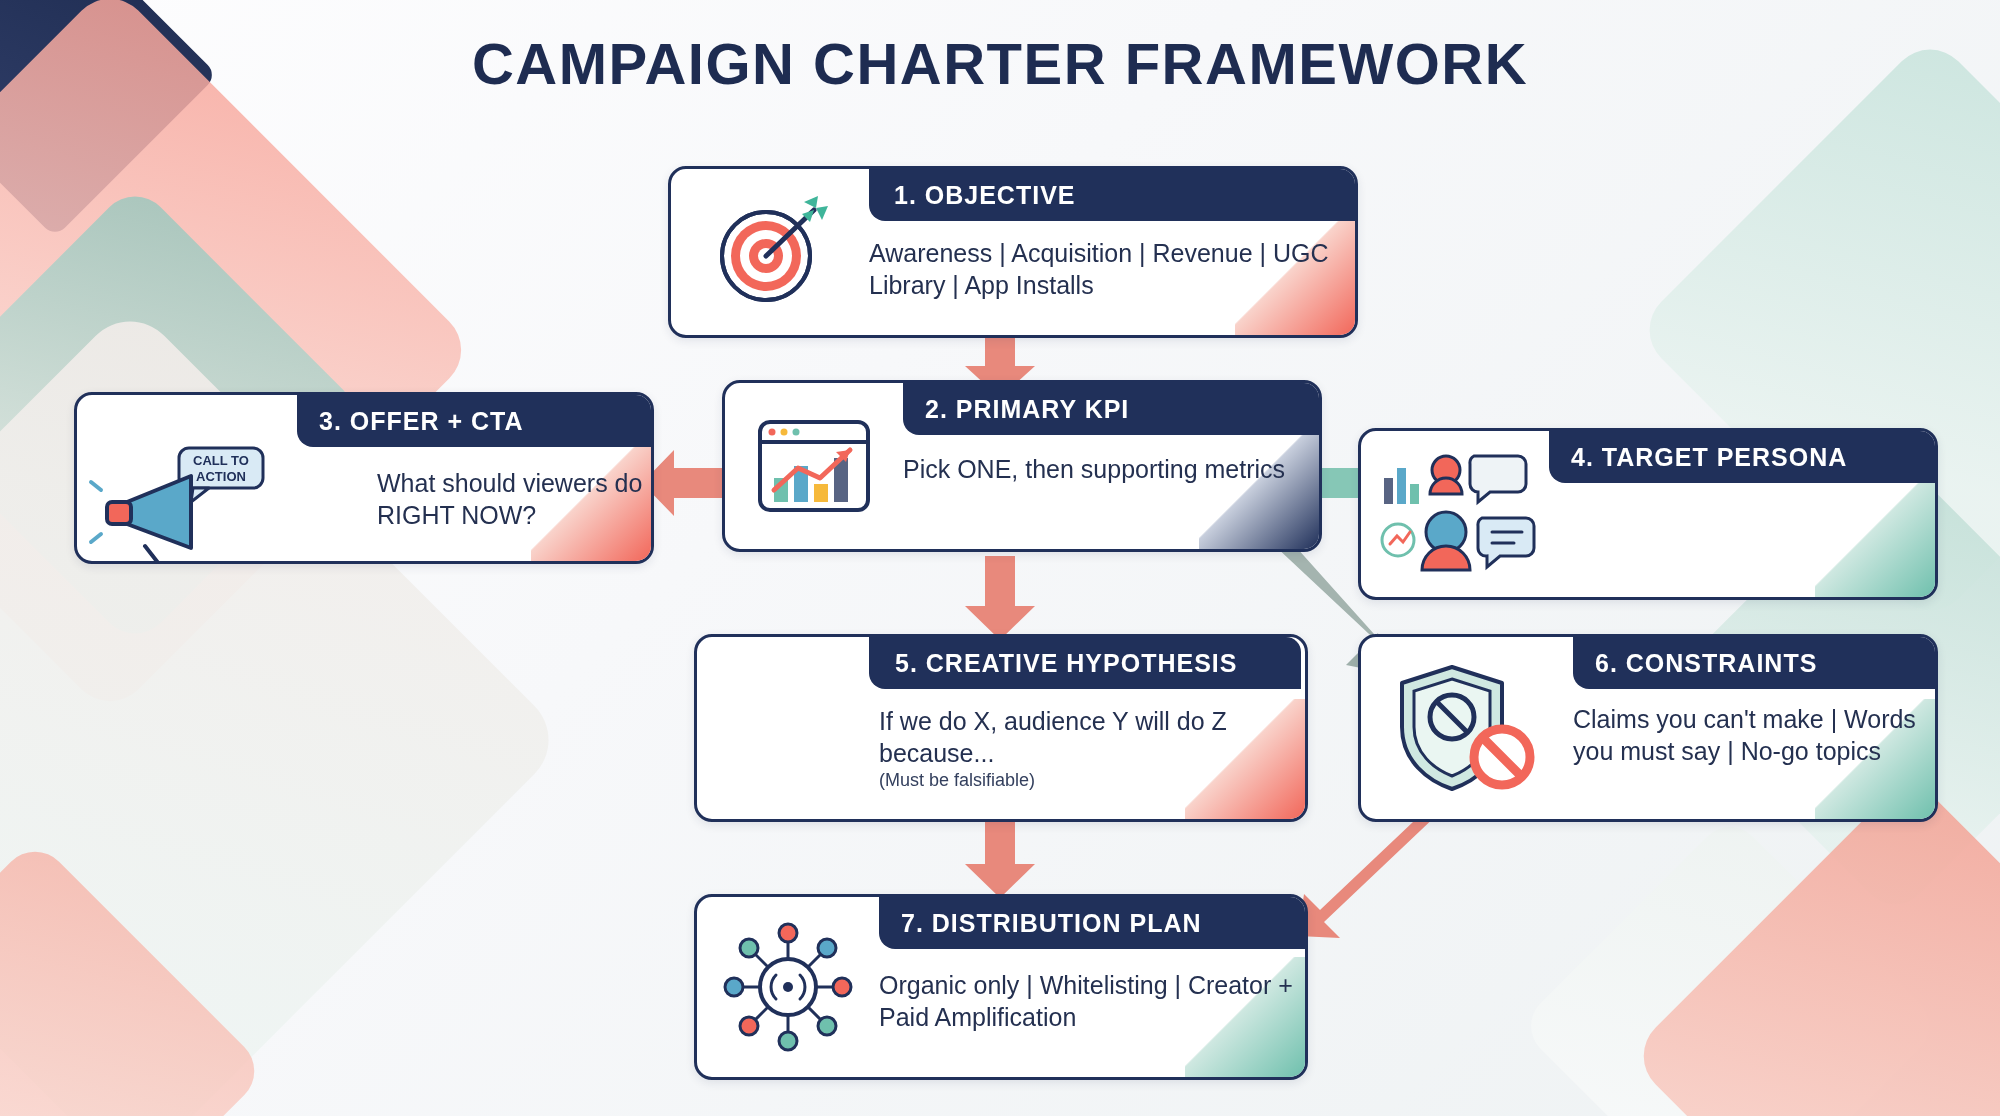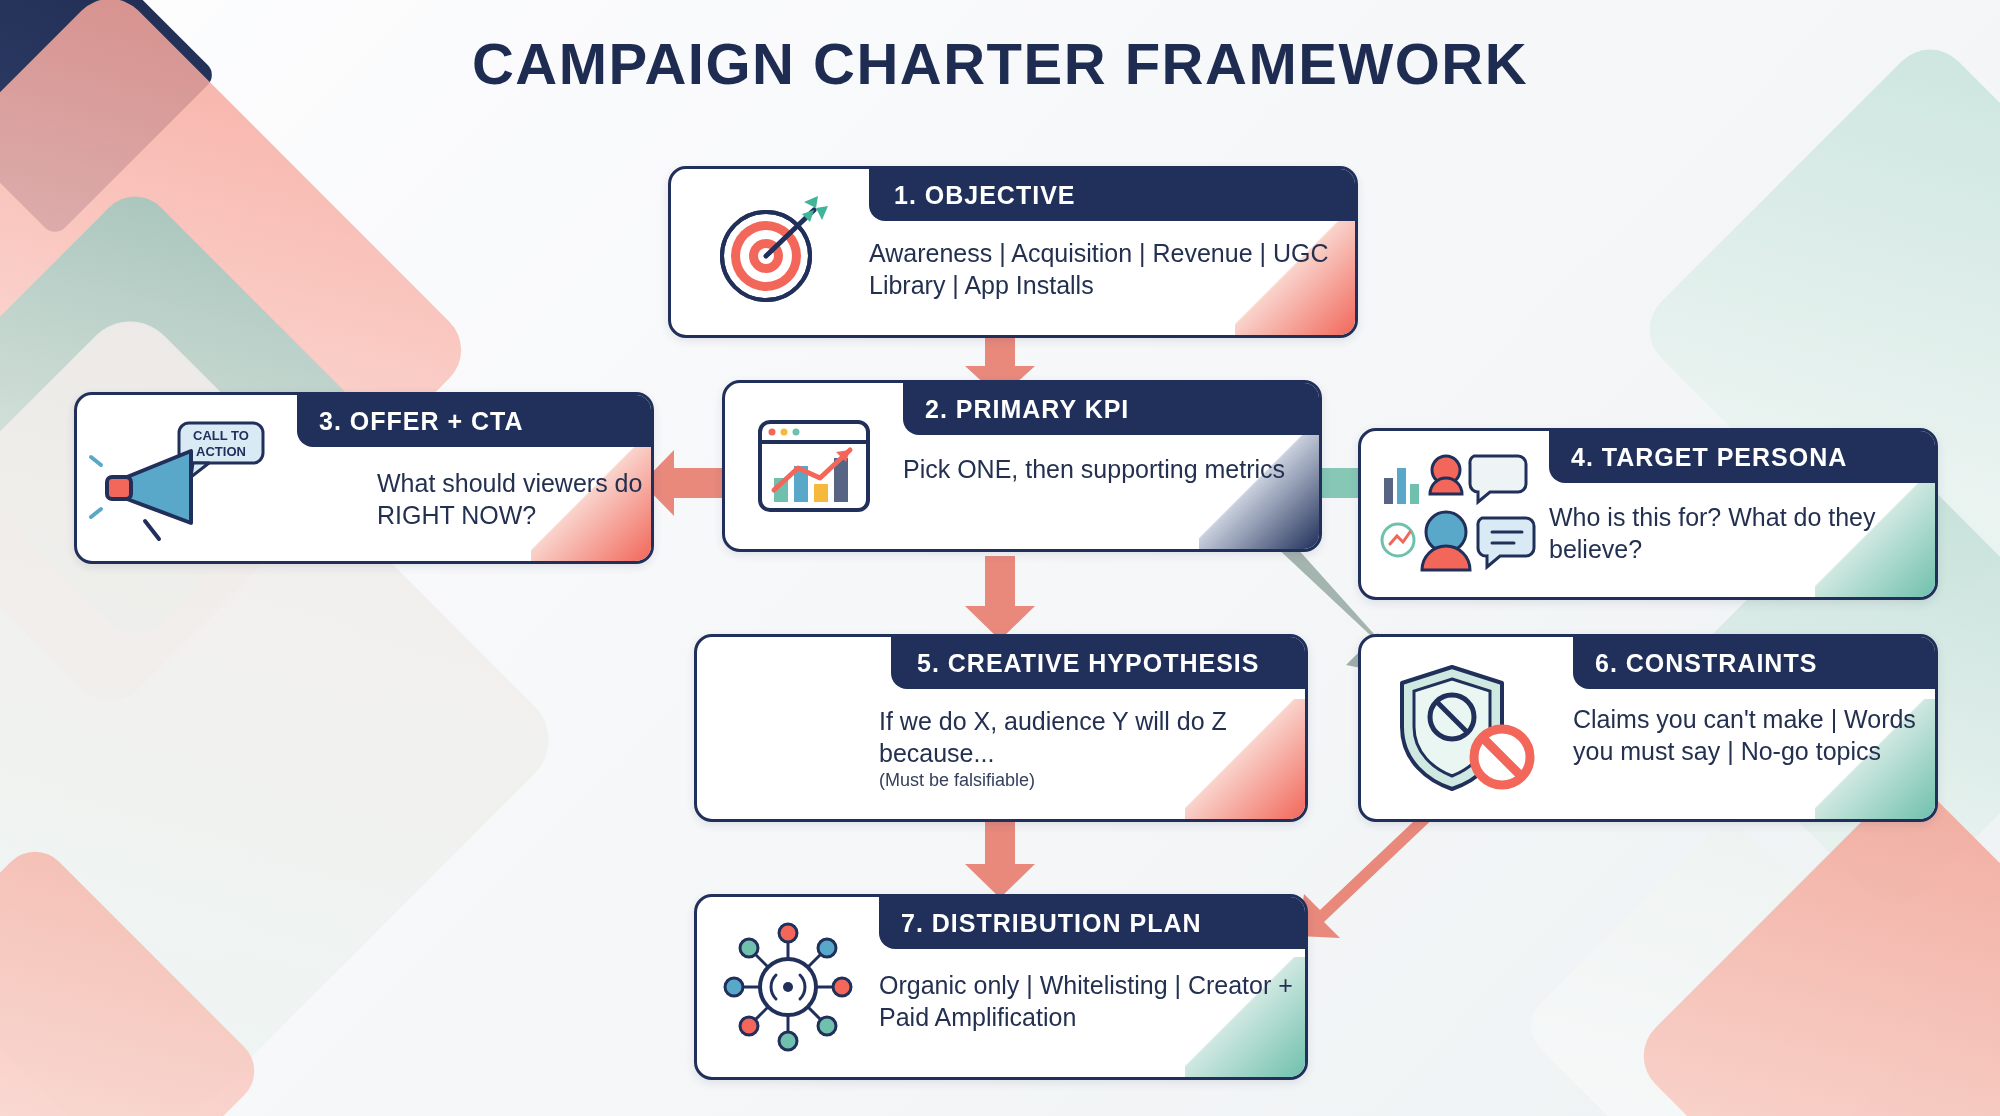--- a/index.html
+++ b/index.html
@@ -178,30 +178,30 @@
   #card-objective .icon-slot { width: 198px; height: 166px; }
   #card-objective .card-body { left: 198px; top: 68px; width: 470px; }
 
   #card-kpi { left: 722px; top: 380px; width: 600px; height: 172px; }
   #card-kpi .card-header { left: 178px; width: 422px; height: 52px; border-top-right-radius: 15px; }
   #card-kpi .icon-slot { width: 178px; height: 166px; }
   #card-kpi .card-body { left: 178px; top: 70px; width: 400px; }
 
   #card-offer { left: 74px; top: 392px; width: 580px; height: 172px; }
   #card-offer .card-header { left: 220px; width: 360px; height: 52px; border-top-right-radius: 15px; }
-  #card-offer .icon-slot { width: 220px; height: 166px; }
+  #card-offer .icon-slot { width: 220px; height: 166px; margin-top: 25px; }
   #card-offer .card-body { left: 300px; top: 72px; width: 280px; }
 
   #card-persona { left: 1358px; top: 392px; width: 580px; height: 172px; margin-top: 36px; }
   #card-persona .card-header { left: 188px; width: 392px; height: 52px; border-top-right-radius: 15px; }
   #card-persona .icon-slot { width: 188px; height: 166px; }
   #card-persona .card-body { left: 188px; top: 70px; width: 380px; }
 
   #card-hypothesis { left: 694px; top: 634px; width: 614px; height: 188px; }
-  #card-hypothesis .card-header { left: 194px; width: 432px; height: 52px; border-top-right-radius: 15px; padding-left: 26px; }
+  #card-hypothesis .card-header { left: 172px; width: 432px; height: 52px; border-top-right-radius: 15px; padding-left: 26px; }
   #card-hypothesis .icon-slot { width: 182px; height: 182px; }
   #card-hypothesis .card-body { left: 182px; top: 68px; width: 420px; }
 
   #card-constraints { left: 1358px; top: 634px; width: 580px; height: 188px; }
   #card-constraints .card-header { left: 212px; width: 368px; height: 52px; border-top-right-radius: 15px; }
   #card-constraints .icon-slot { width: 212px; height: 182px; }
   #card-constraints .card-body { left: 212px; top: 66px; width: 360px; }
 
   #card-distribution { left: 694px; top: 894px; width: 614px; height: 186px; }
   #card-distribution .card-header { left: 182px; width: 432px; height: 52px; border-top-right-radius: 15px; }
@@ -334,21 +334,20 @@
         <circle cx="28" cy="96" r="16" fill="none" stroke="#6fc0ad" stroke-width="3"></circle>
         <polyline points="20,100 27,92 33,98 40,88" fill="none" stroke="#f2675a" stroke-width="3" stroke-linecap="round"></polyline>
         <circle cx="76" cy="88" r="20" fill="#5aa8c9" stroke="#20305a" stroke-width="3"></circle>
         <path d="M52 126 a24 24 0 0 1 48 0 z" fill="#f2675a" stroke="#20305a" stroke-width="3"></path>
         <path d="M112 74 h44 a8 8 0 0 1 8 8 v22 a8 8 0 0 1 -8 8 h-26 l-13 11 v-11 a8 8 0 0 1 -9 -8 v-22 a8 8 0 0 1 4 -8 z" fill="#d9eaf5" stroke="#20305a" stroke-width="3"></path>
         <line x1="122" y1="88" x2="152" y2="88" stroke="#20305a" stroke-width="3" stroke-linecap="round"></line>
         <line x1="122" y1="99" x2="144" y2="99" stroke="#20305a" stroke-width="3" stroke-linecap="round"></line>
       </svg>
     </div>
     <div class="card-header">4. TARGET PERSONA</div>
-    <div class="card-body">Who is this for? What do they believe?</div>
   </div>
 
   <div class="card" id="card-hypothesis">
     <div class="corner coral"></div>
     <div class="card-header">5. CREATIVE HYPOTHESIS</div>
     <div class="card-body">
       <span>If we do X, audience Y will do Z because...</span>
       <span class="sub">(Must be falsifiable)</span>
     </div>
   </div>

